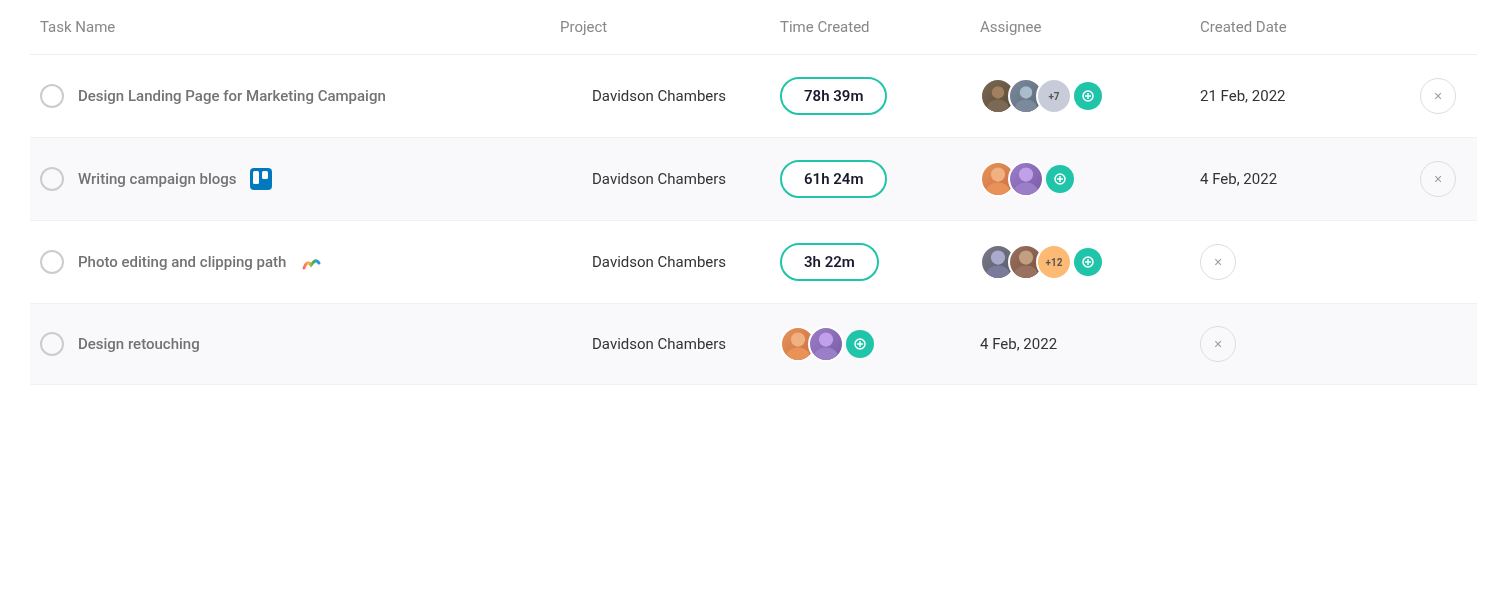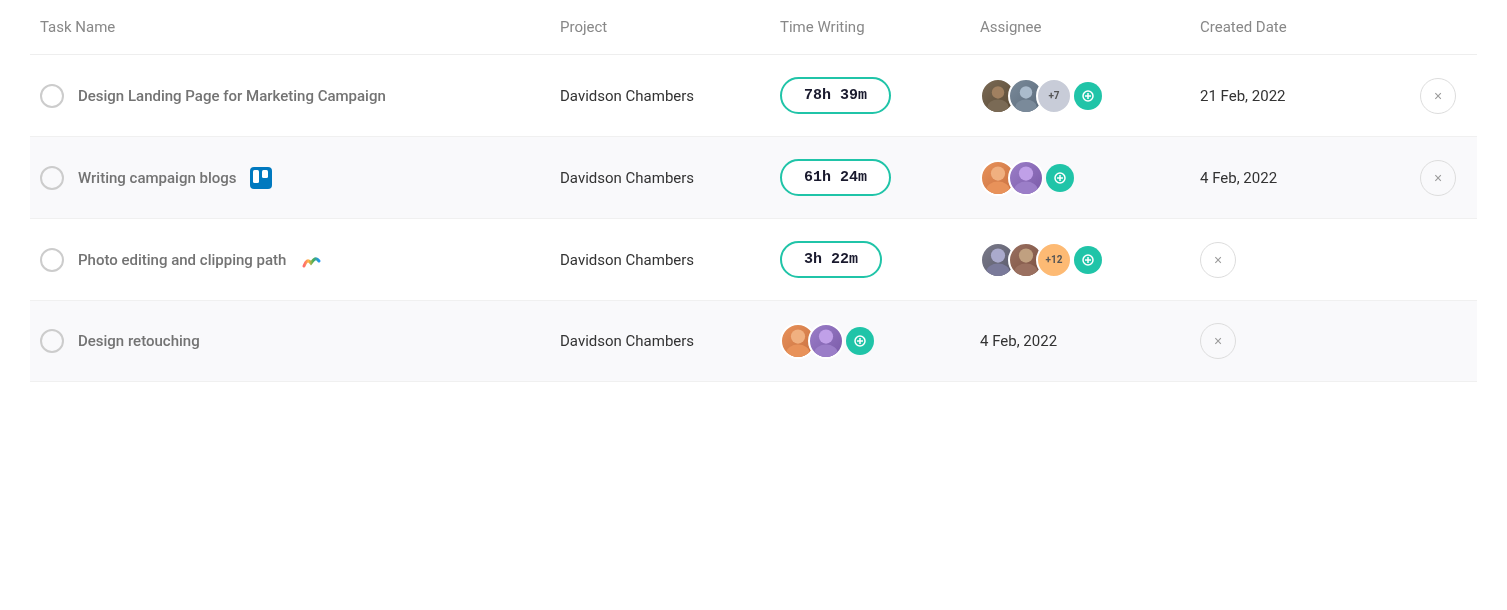--- a/index.html
+++ b/index.html
@@ -70,33 +70,33 @@
     .task-icon {
       display: inline-flex;
       align-items: center;
       justify-content: center;
       flex-shrink: 0;
     }
 
     .project-cell {
       font-size: 15px;
       color: #333;
+      margin-left: 32px;
     }
 
     .time-badge {
       display: inline-block;
       border: 2px solid #20c4a8;
       border-radius: 50px;
       padding: 8px 22px;
       font-size: 15px;
       font-weight: 600;
       color: #1a1a2e;
       background: #fff;
       width: fit-content;
-      font-family: Liberation Mono, monospace;
     }
 
     .assignee-cell {
       display: flex;
       align-items: center;
     }
 
     .avatar-group {
       display: flex;
       align-items: center;
@@ -179,21 +179,21 @@
     }
   </style>
 </head>
 <body>
 
 <div class="table-container">
 
   <div class="table-header">
     <div class="table-header-cell">Task Name</div>
     <div class="table-header-cell">Project</div>
-    <div class="table-header-cell">Time Writing</div>
+    <div class="table-header-cell">Time Created</div>
     <div class="table-header-cell">Assignee</div>
     <div class="table-header-cell">Created Date</div>
     <div class="table-header-cell"></div>
   </div>
 
   <div class="table-row">
     <div class="task-cell">
       <input type="checkbox" class="task-checkbox" style="">
       <span class="task-name">Design Landing Page for Marketing Campaign</span>
     </div>

